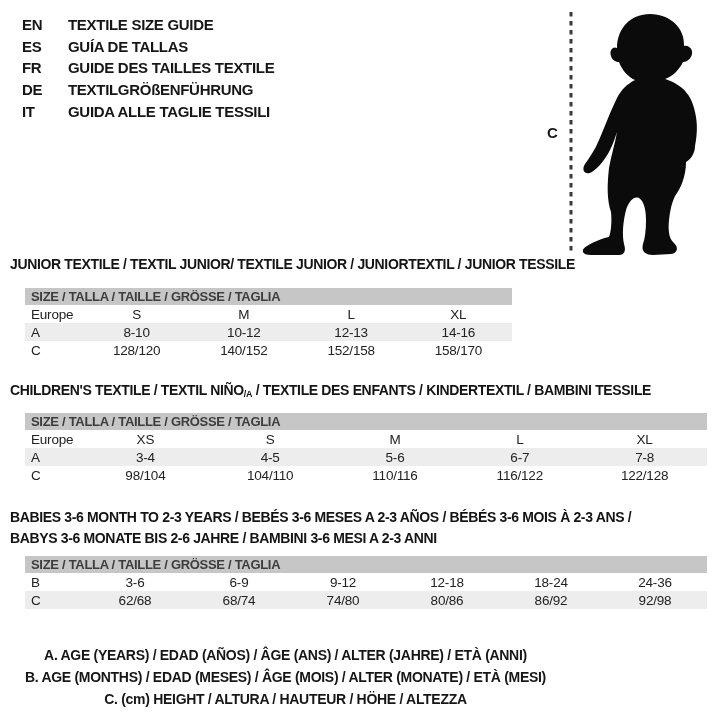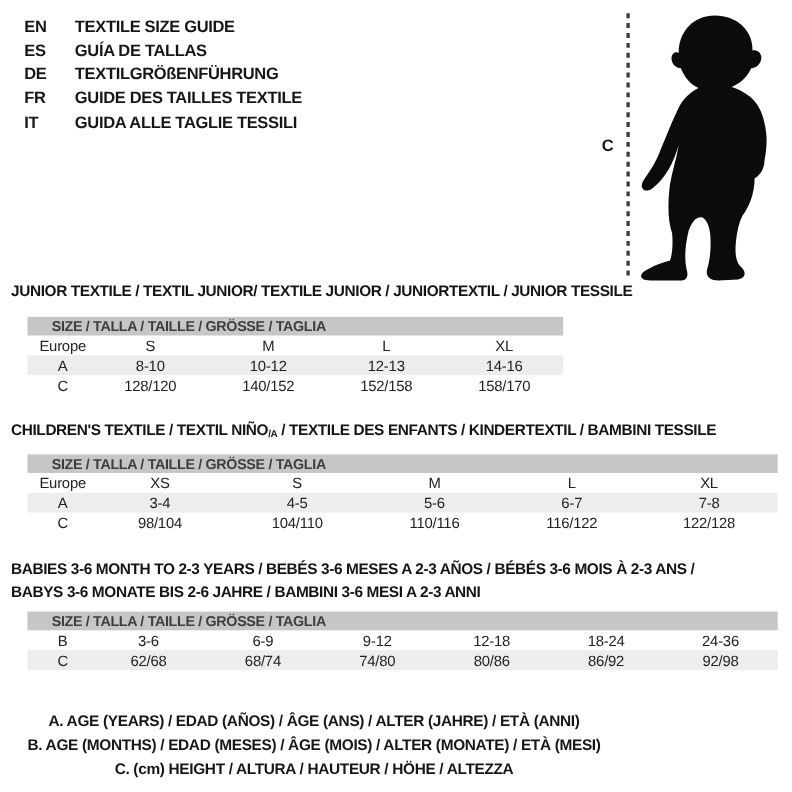--- a/index.html
+++ b/index.html
@@ -28,26 +28,26 @@
   .t2{top:382px;}
   .t3{top:507px;line-height:21px;}
   .subA{font-size:9px;font-weight:bold;vertical-align:-2px;}
 
   
   .table{position:absolute;left:25px;}
   .tbl1{top:288px;width:487px;}
   .tbl2{top:413px;width:682px;}
   .tbl3{top:556px;width:682px;}
   .size-bar{height:17px;line-height:17px;background:#c6c6c6;color:#3d3d3d;
-    font-weight:bold;font-size:13px;padding-left:22px;letter-spacing:-0.3px;
+    font-weight:bold;font-size:13px;padding-left:6px;letter-spacing:-0.3px;
     box-sizing:border-box;}
   .trow{display:flex;height:18px;align-items:center;font-size:13.5px;
     letter-spacing:-0.2px;color:#222;}
   .trow.stripe{background:#ededed;}
-  .c0{width:58px;padding-left:6px;box-sizing:border-box;text-align:center;}
+  .c0{width:58px;padding-left:6px;box-sizing:border-box;text-align:left;}
   .cd{flex:1;text-align:center;}
 
   
   .footnotes{position:absolute;left:25px;top:644px;font-weight:bold;
     font-size:14px;letter-spacing:-0.3px;line-height:22px;white-space:nowrap;text-align:center;}
 </style>
 </head>
 <body>
 
 <div class="canvas">
@@ -55,26 +55,26 @@
   <div class="lang-list">
     <div class="lang-row">
       <span class="lang-code">EN</span>
       <span class="lang-label">TEXTILE SIZE GUIDE</span>
     </div>
     <div class="lang-row">
       <span class="lang-code">ES</span>
       <span class="lang-label">GUÍA DE TALLAS</span>
     </div>
     <div class="lang-row">
+      <span class="lang-code">FR</span>
+      <span class="lang-label">GUIDE DES TAILLES TEXTILE</span>
+    </div>
+    <div class="lang-row">
       <span class="lang-code">DE</span>
       <span class="lang-label">TEXTILGRÖßENFÜHRUNG</span>
-    </div>
-    <div class="lang-row">
-      <span class="lang-code">FR</span>
-      <span class="lang-label">GUIDE DES TAILLES TEXTILE</span>
     </div>
     <div class="lang-row">
       <span class="lang-code">IT</span>
       <span class="lang-label">GUIDA ALLE TAGLIE TESSILI</span>
     </div>
   </div>
 
   <div class="figure">
     <span class="c-label">C</span>
     <svg width="152" height="254" viewBox="0 0 152 254" aria-hidden="true">

